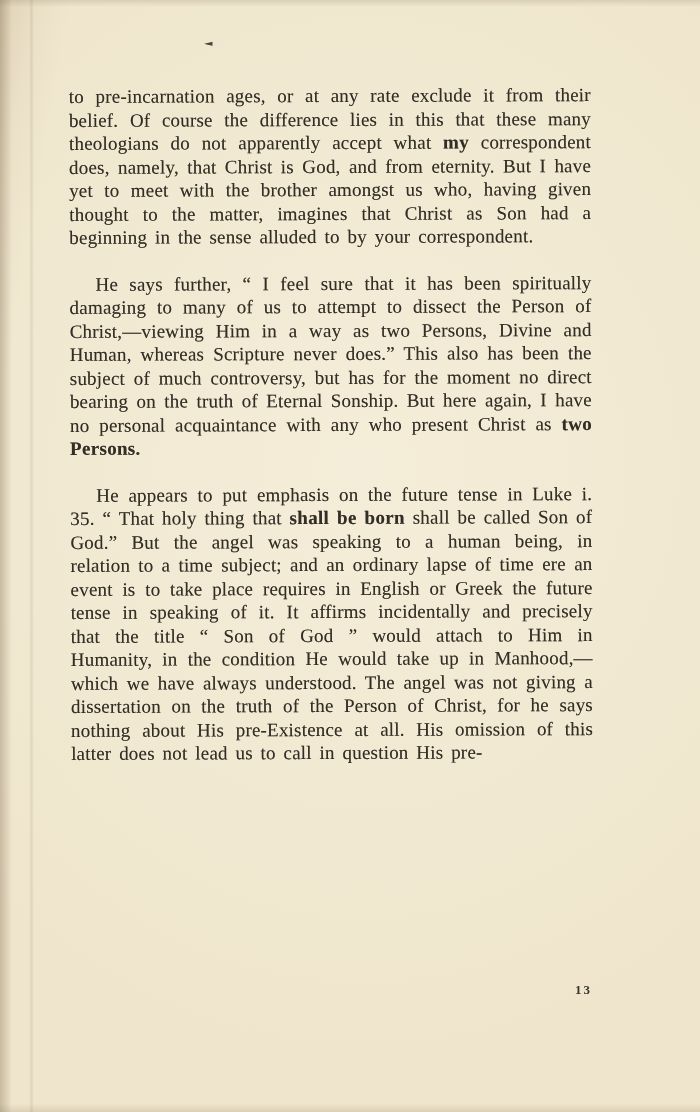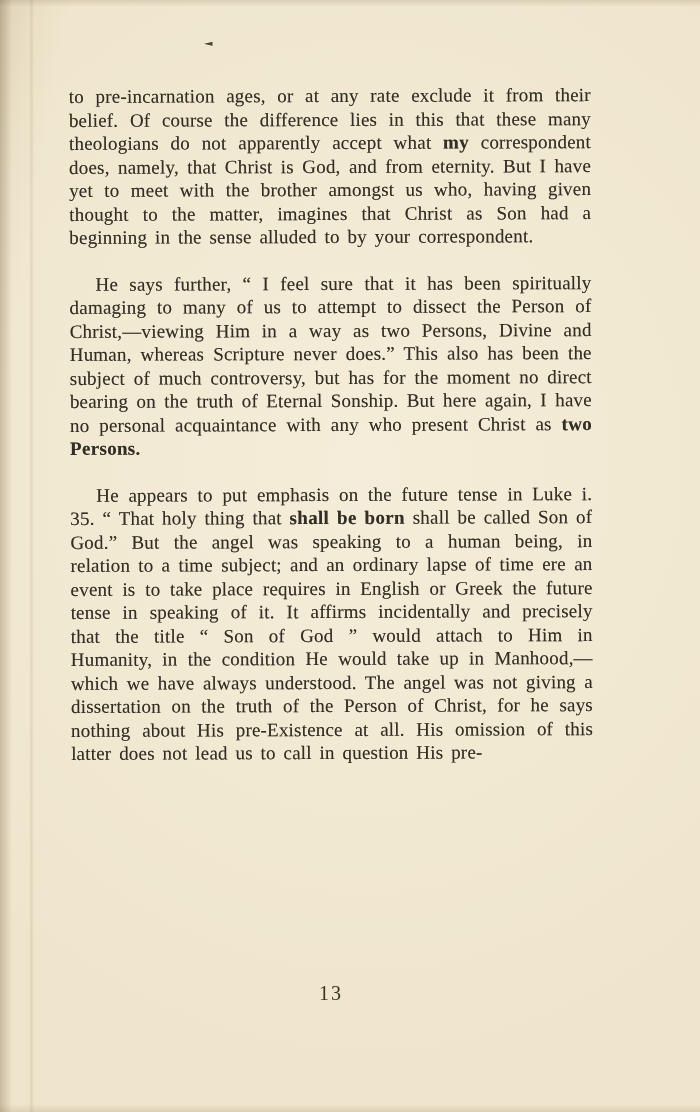--- a/index.html
+++ b/index.html
@@ -75,24 +75,25 @@
     text-indent: 0;
   }
   .para b {
     font-weight: bold;
     letter-spacing: 0.3px;
   }
   .page-number {
     position: absolute;
     left: 70px; top: 982px;
     width: 522px;
-    text-align: center;
+    text-align: right;
     color: #38332a;
-    font-size: 20px;
+    font-size: 13px;
     letter-spacing: 2px;
+    font-weight: bold;
   }
 </style>
 </head>
 <body>
 
 <div class="page">
 
   <div class="left-shadow"></div>
   <div class="crease"></div>
   <div class="top-shadow"></div>

